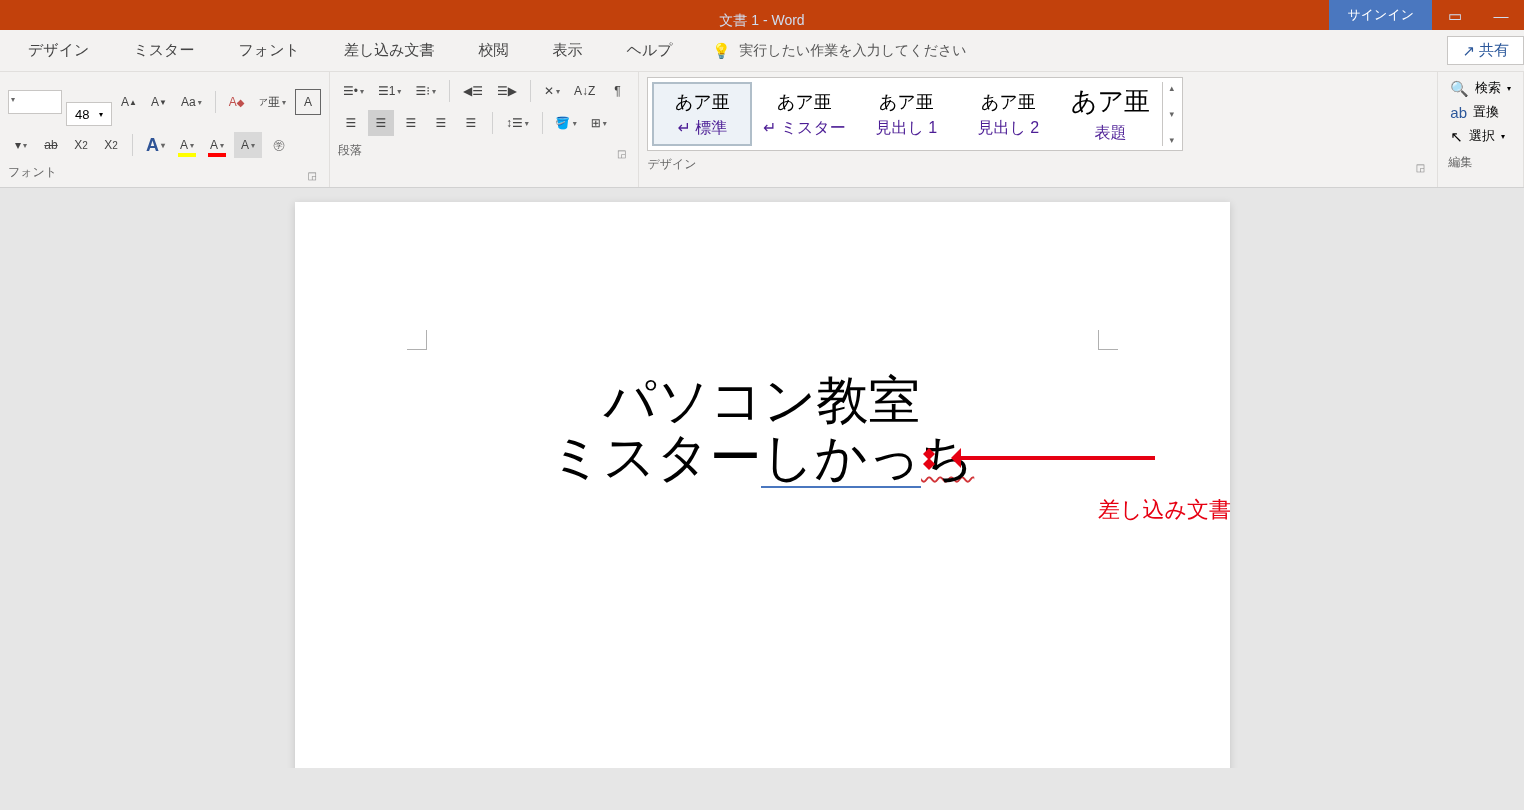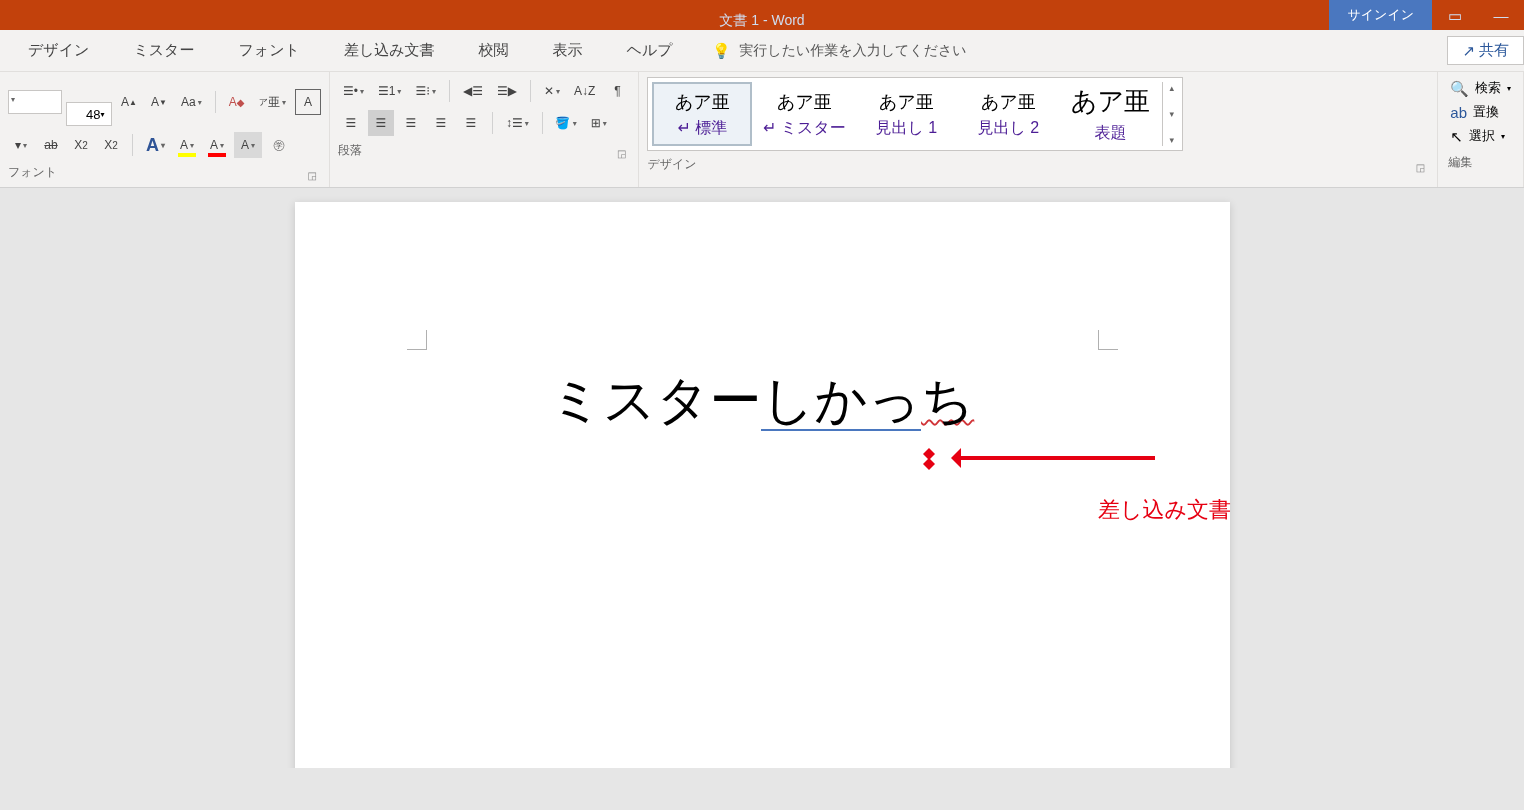--- a/index.html
+++ b/index.html
@@ -17,21 +17,21 @@
 .share { position: absolute; right: 0; padding: 4px 14px; border: 1px solid #c8c6c4; background: #fff; color: #2b579a; display: flex; align-items: center; gap: 4px; font-size: 15px; }
 
 .ribbon { background: #f3f2f1; display: flex; border-bottom: 1px solid #d1d1d1; }
 .group { border-right: 1px solid #e1dfdd; padding: 6px 8px 2px; display: flex; flex-direction: column; position: relative; }
 .group-rows { display: flex; flex-direction: column; gap: 6px; }
 .row { display: flex; align-items: center; gap: 4px; }
 .btn { display: inline-flex; align-items: center; justify-content: center; min-width: 26px; height: 26px; padding: 0 4px; color: #444; cursor: pointer; border: 1px solid transparent; }
 .dd::after { content: "▾"; font-size: 8px; margin-left: 2px; color: #666; }
 .group-label { text-align: left; font-size: 12px; color: #666; padding: 6px 0 4px; position: relative; }
 .launcher { position: absolute; right: 4px; bottom: 4px; font-size: 10px; color: #888; }
-.fontsize { width: 46px; border: 1px solid #c8c6c4; background: #fff; height: 24px; display: inline-flex; align-items: center; justify-content: space-between; padding: 0 19px; font-size: 13px; margin-top: 24px; }
+.fontsize { width: 46px; border: 1px solid #c8c6c4; background: #fff; height: 24px; display: inline-flex; align-items: center; justify-content: space-between; padding: 0 8px; font-size: 13px; margin-top: 24px; }
 .fontname { width: 54px; border: 1px solid #c8c6c4; background: #fff; height: 24px; }
 
 .styles-gallery { display: flex; gap: 2px; border: 1px solid #c8c6c4; background: #fff; padding: 4px; }
 .style-item { width: 100px; height: 64px; display: flex; flex-direction: column; align-items: center; justify-content: center; border: 1px solid transparent; cursor: pointer; }
 .style-item.sel { border: 2px solid #b0bec9; background: #edf2f7; }
 .style-item .sample { font-size: 18px; font-family: serif; }
 .style-item .name { font-size: 16px; color: #4c1d95; margin-top: 4px; }
 .style-nav { display: flex; flex-direction: column; justify-content: space-between; border-left: 1px solid #c8c6c4; padding-left: 2px; }
 .style-nav span { font-size: 9px; color: #666; padding: 1px 4px; cursor: pointer; }
 
@@ -227,20 +227,21 @@
     <div class="group-label">編集</div>
   </div>
 
 </div>
 
 <div class="canvas-area">
   <div class="page">
     <div class="margin-mark mm-tl"></div>
     <div class="margin-mark mm-tr"></div>
     <div class="doc-text">
+      <div>パソコン教室</div>
       <div>
         <span>ミスター</span><span class="grammar-underline">しかっ</span><span class="spell-underline">ち</span>
       </div>
     </div>
 
     <div class="diamond">
       <svg width="12" height="22">
           <polygon points="6,0 12,6 6,12 0,6" fill="#e60012"></polygon>
           <polygon points="6,10 12,16 6,22 0,16" fill="#e60012"></polygon>
         </svg>

